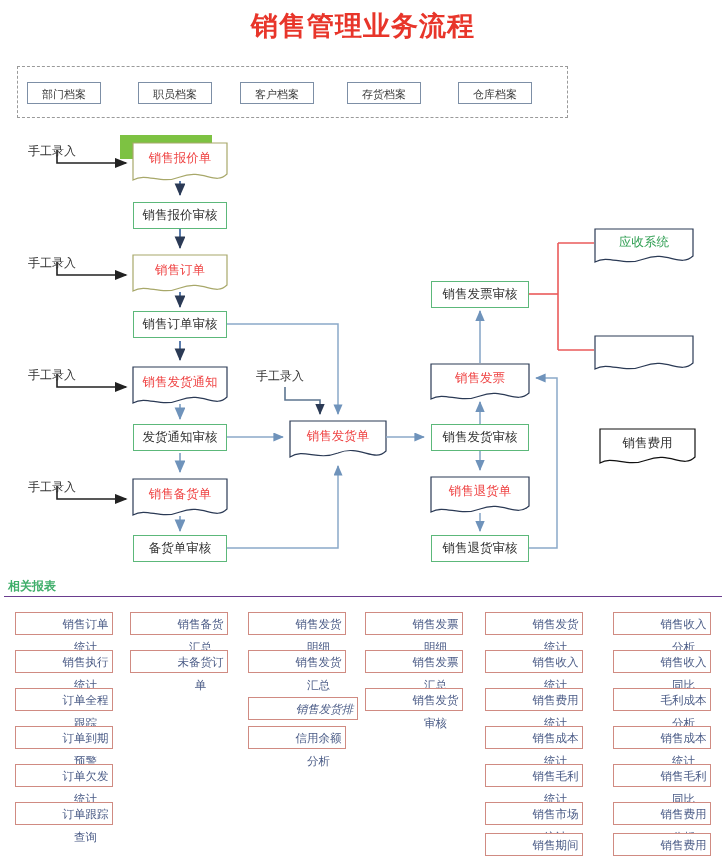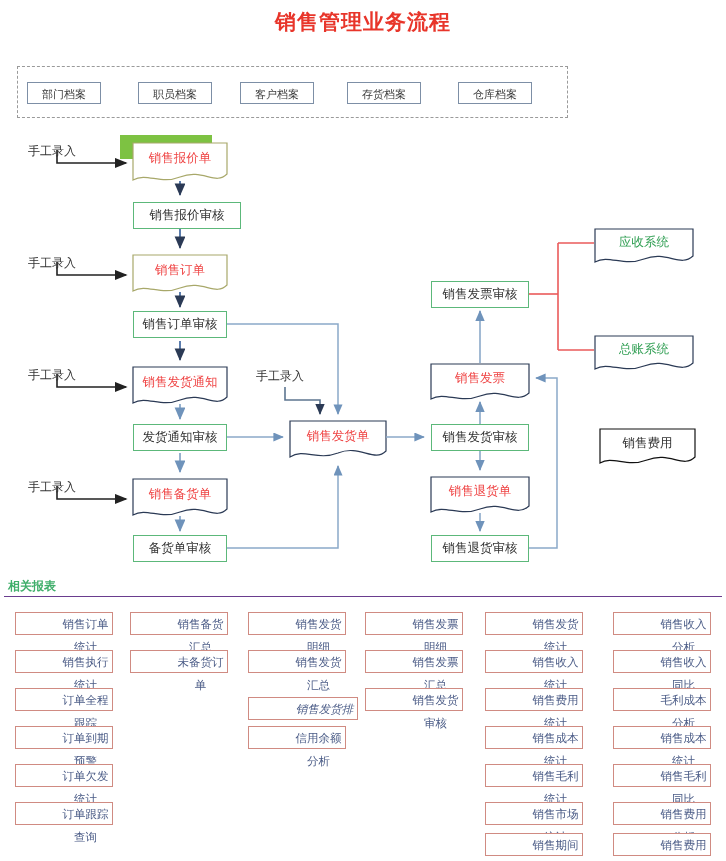--- a/index.html
+++ b/index.html
@@ -8,21 +8,21 @@
     background:#ffffff;
     font-family:"Liberation Serif","DejaVu Serif",serif;
     position:relative;
     overflow:hidden;
   }
   #canvas{position:absolute;left:0;top:0;width:726px;height:861px;}
   svg.layer{position:absolute;left:0;top:0;width:726px;height:861px;pointer-events:none;}
 
   .title{
     position:absolute;left:0;top:8px;width:726px;text-align:center;
-    color:#e8352a;font-size:21px;font-weight:bold;letter-spacing:1px;
+    color:#e8352a;font-size:27px;font-weight:bold;letter-spacing:1px;
     font-family:"Liberation Serif","DejaVu Serif",serif;
   }
 
   .archive-band{
     position:absolute;left:17px;top:66px;width:551px;height:52px;
     border:1px dashed #9a9a9a;box-sizing:border-box;
   }
   .arch-box{
     position:absolute;height:22px;line-height:22px;text-align:center;
     border:1px solid #7d8fa6;box-sizing:border-box;
@@ -157,24 +157,23 @@
   <div class="manual-label" style="left:256px;top:368px;">手工录入</div>
 
   <div class="doclabel red" style="left:133px;top:143px;width:94px;height:30px;">销售报价单</div>
   <div class="doclabel red" style="left:133px;top:255px;width:94px;height:30px;text-align:center;">销售订单</div>
   <div class="doclabel red" style="left:133px;top:479px;width:94px;height:30px;">销售备货单</div>
   <div class="doclabel red" style="left:133px;top:367px;width:94px;height:30px;">销售发货通知</div>
   <div class="doclabel red" style="left:290px;top:421px;width:96px;height:30px;">销售发货单</div>
   <div class="doclabel red" style="left:431px;top:364px;width:98px;height:29px;">销售发票</div>
   <div class="doclabel red" style="left:431px;top:477px;width:98px;height:29px;">销售退货单</div>
   <div class="doclabel green" style="left:595px;top:229px;width:98px;height:27px;">应收系统</div>
-  <div class="doclabel green" style="left:595px;top:336px;width:98px;height:27px;">总账系统</div>
   <div class="doclabel black" style="left:600px;top:429px;width:95px;height:28px;">销售费用</div>
 
-  <div class="node rect" style="left:133px;top:202px;width:108px;height:27px;">销售报价审核</div>
+  <div class="node rect" style="left:133px;top:202px;width:94px;height:27px;">销售报价审核</div>
   <div class="node rect" style="left:133px;top:311px;width:94px;height:27px;">销售订单审核</div>
   <div class="node rect" style="left:133px;top:424px;width:94px;height:27px;">发货通知审核</div>
   <div class="node rect" style="left:133px;top:535px;width:94px;height:27px;">备货单审核</div>
 
   <div class="node rect" style="left:431px;top:424px;width:98px;height:27px;">销售发货审核</div>
   <div class="node rect" style="left:431px;top:281px;width:98px;height:27px;">销售发票审核</div>
   <div class="node rect" style="left:431px;top:535px;width:98px;height:27px;">销售退货审核</div>
 
   <div class="reports-title">相关报表</div>
   <div class="reports-rule"></div>

